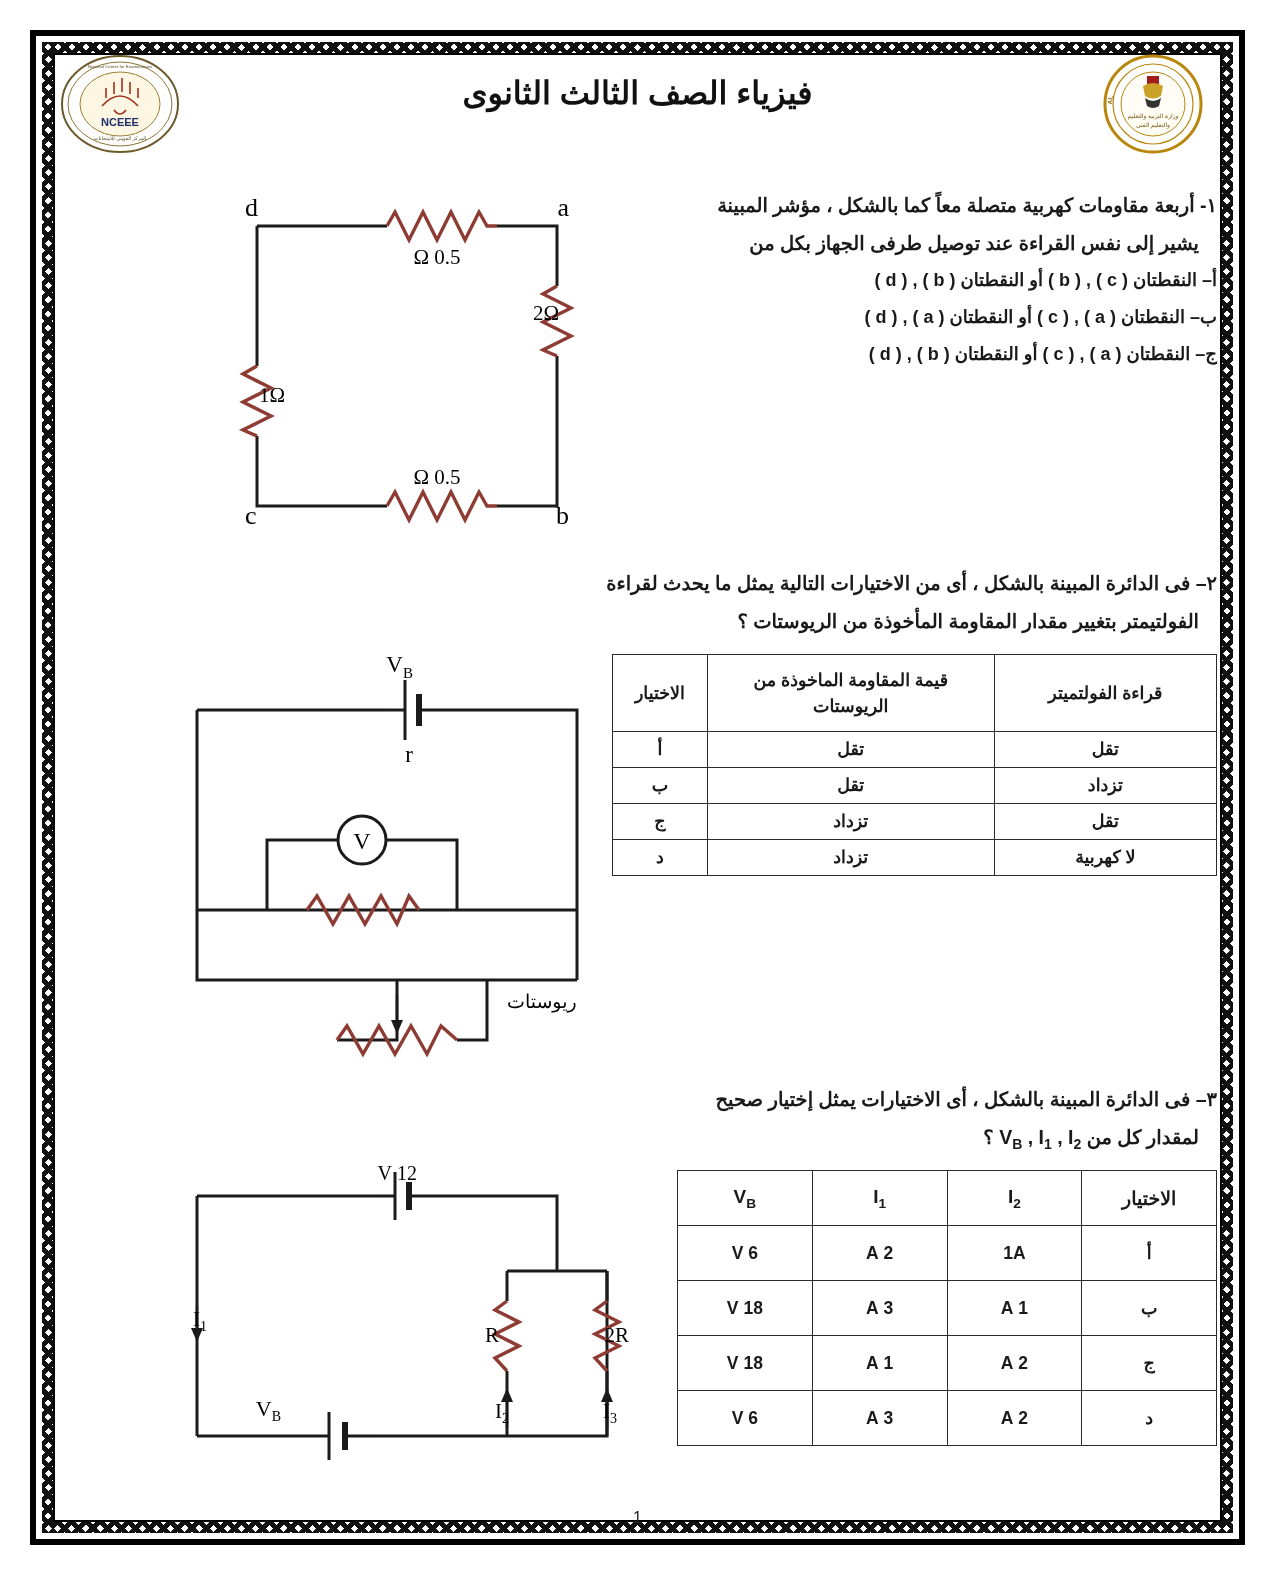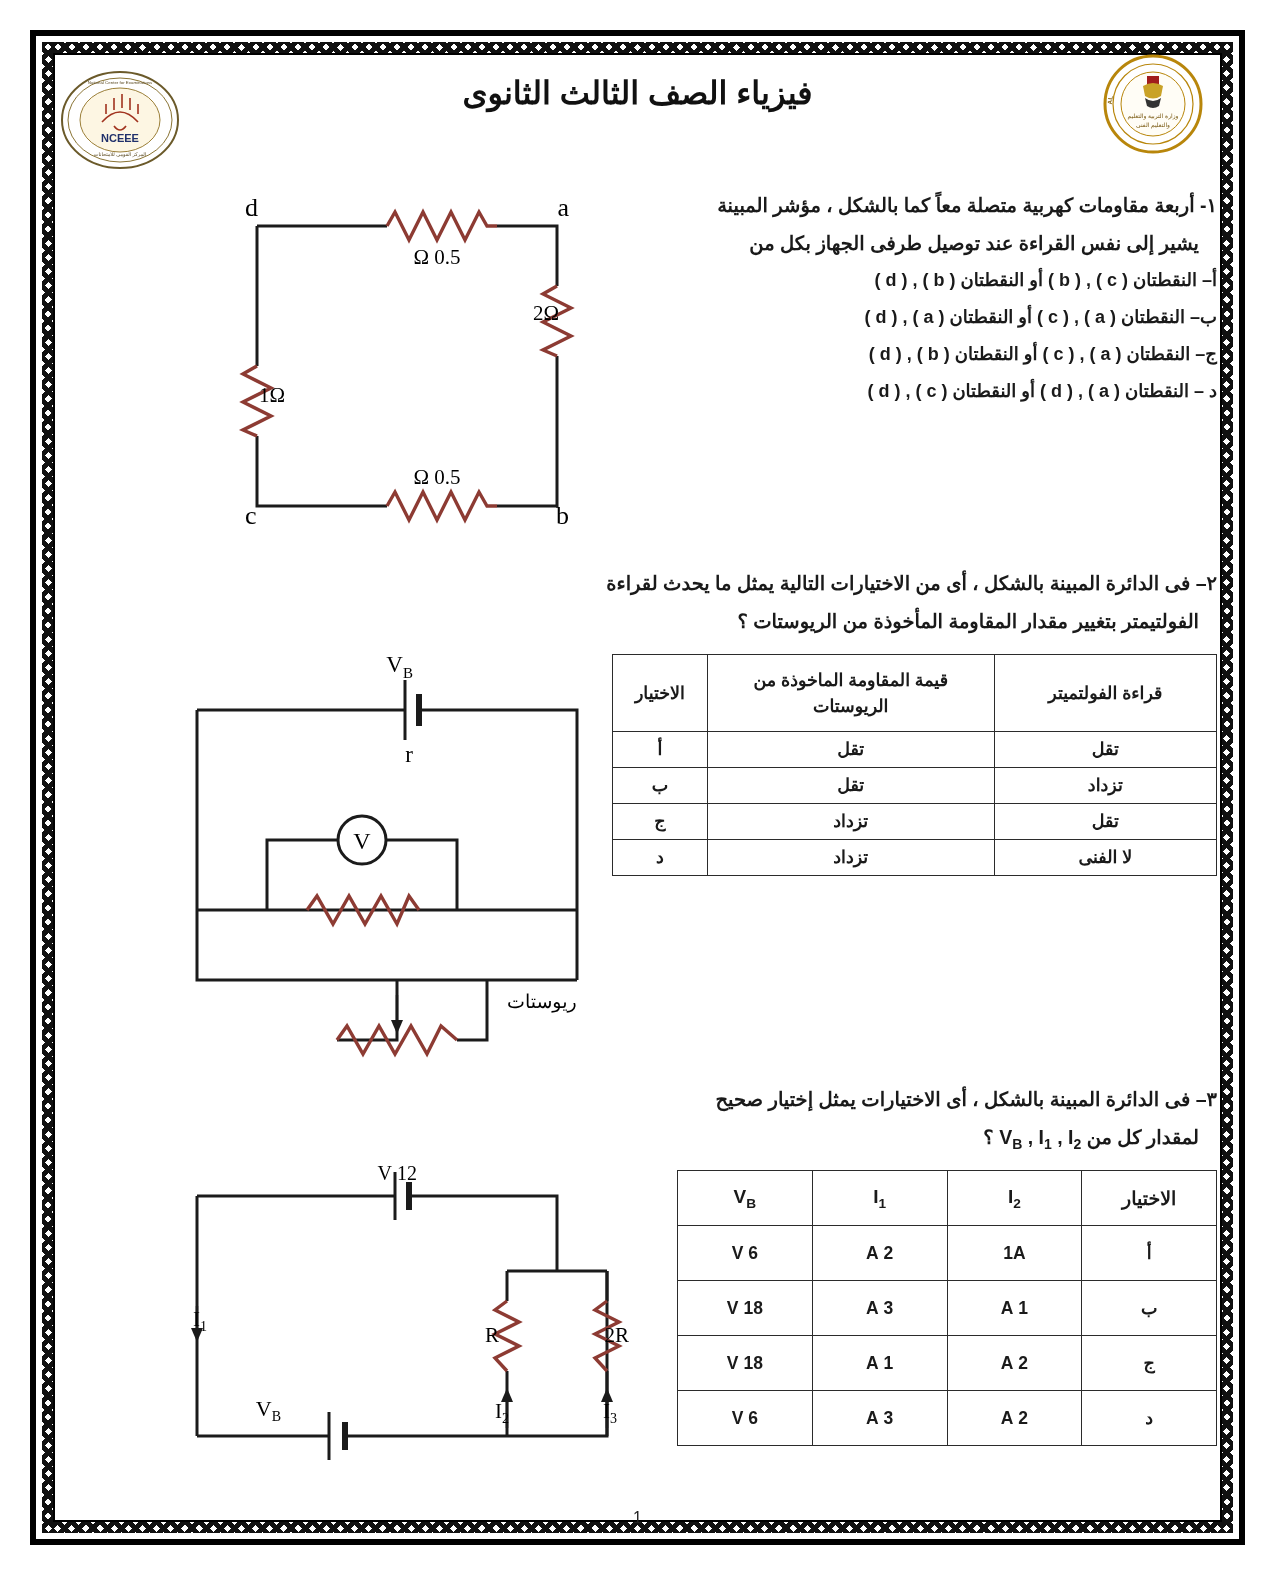--- a/index.html
+++ b/index.html
@@ -45,21 +45,21 @@
 
   
   .header { position:relative; height:130px; }
   .title-block {
     position:absolute; left:0; right:0; top:6px;
     text-align:center;
   }
   .t1 { font-size:22px; font-weight:700; letter-spacing:1px; color:#111; }
   .t2 { font-size:32px; font-weight:700; margin-top:16px; letter-spacing:1px; color:#111; }
 
-  .logo-left { position:absolute; left:0; top:16px; width:130px; height:110px; }
+  .logo-left { position:absolute; left:0; top:0; width:130px; height:110px; }
   .logo-right{ position:absolute; right:0; top:0; width:130px; height:110px; }
 
   
   .q-row { display:flex; align-items:flex-start; }
   .q-text { flex:0 0 640px; }
   .q-fig  { flex:1 1 auto; position:relative; }
 
   .q-head {
     font-size:19.5px; font-weight:700; line-height:1.95;
     text-align:right;
@@ -164,24 +164,20 @@
           <span>النقطتان ( c ) , ( b ) أو النقطتان ( b ) , ( d )</span>
         </div>
         <div class="opt">
           <span class="lbl">ب–</span>
           <span>النقطتان ( a ) , ( c ) أو النقطتان ( a ) , ( d )</span>
         </div>
         <div class="opt">
           <span class="lbl">ج–</span>
           <span>النقطتان ( a ) , ( c ) أو النقطتان ( b ) , ( d )</span>
         </div>
-        <div class="opt">
-          <span class="lbl">د –</span>
-          <span>النقطتان ( a ) , ( d ) أو النقطتان ( c ) , ( d )</span>
-        </div>
       </div>
     </div>
 
     <div class="q-fig">
       <svg width="440" height="360" viewBox="0 0 440 360">
 
         <g stroke="#1b1b1b" stroke-width="3" fill="none">
           <path d="M120 40 L250 40"></path>
           <path d="M360 40 L420 40 L420 100"></path>
           <path d="M420 170 L420 320 L360 320"></path>
@@ -236,21 +232,21 @@
             <td class="c2">تزداد</td>
             <td class="c1">تقل</td>
             <td class="c0">ب</td>
           </tr>
           <tr>
             <td class="c2">تقل</td>
             <td class="c1">تزداد</td>
             <td class="c0">ج</td>
           </tr>
           <tr>
-            <td class="c2">لا الفنى</td>
+            <td class="c2">لا كهربية</td>
             <td class="c1">تزداد</td>
             <td class="c0">د</td>
           </tr>
         </tbody>
           </table>
       </div>
 
       <div style="flex:1 1 auto;">
         <svg width="440" height="420" viewBox="0 0 440 420">
           <g stroke="#1b1b1b" stroke-width="3" fill="none">

